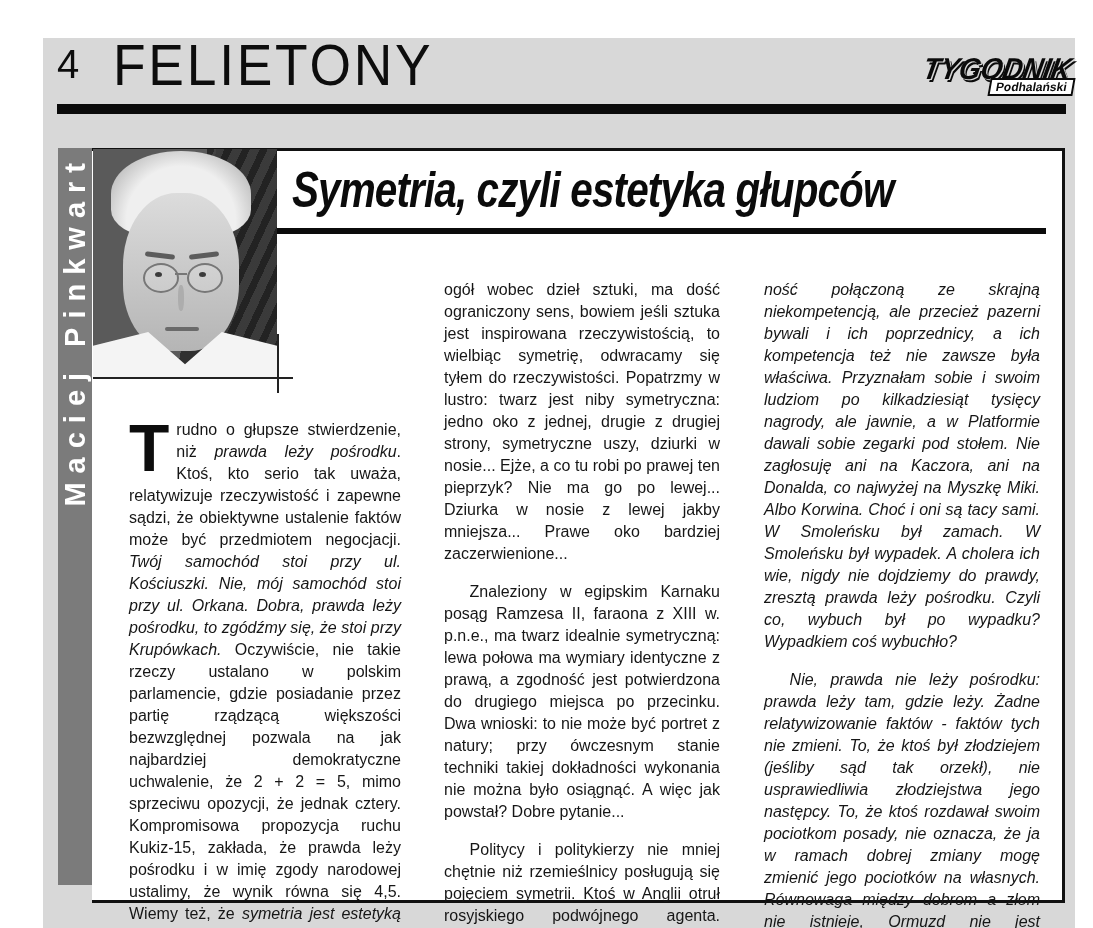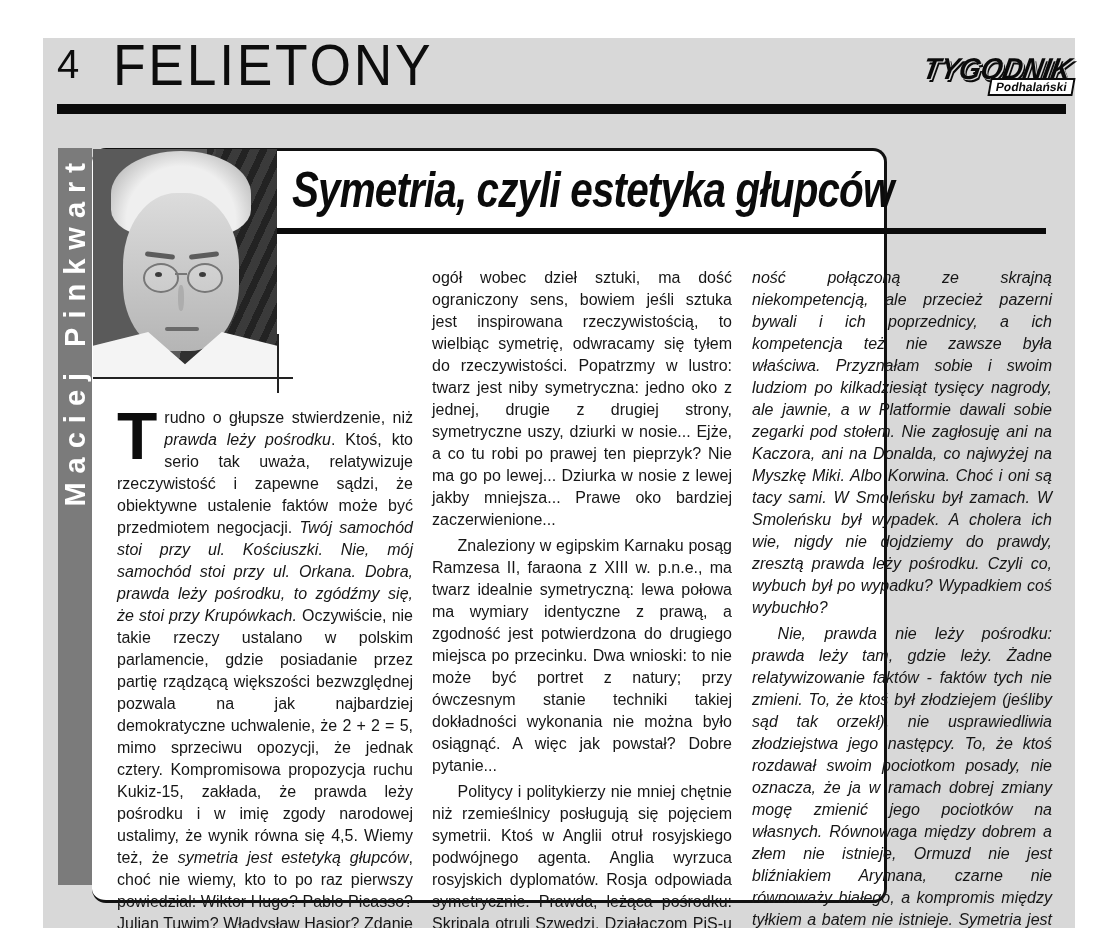--- a/index.html
+++ b/index.html
@@ -51,23 +51,23 @@
     background:#7b7b7b;
     display:flex;flex-direction:column;align-items:center;
   }
   .author-bar .vname{
     writing-mode:vertical-rl;transform:rotate(180deg);
     color:#ffffff;font-weight:bold;font-size:29px;
     letter-spacing:9px;margin-top:6px;white-space:nowrap;
   }
   
   .panel{
-    position:absolute;left:92px;top:148px;width:795px;height:755px;
+    position:absolute;left:92px;top:148px;width:973px;height:755px;
     background:#ffffff;box-sizing:border-box;
-    border-top:3px solid #111;border-right:3px solid #111;border-bottom:3px solid #111;border-radius:14px;
+    border-top:3px solid #111;border-right:3px solid #111;border-bottom:3px solid #111;
   }
   
   .photo{
     position:absolute;left:93px;top:149px;width:184px;height:229px;
     background:linear-gradient(100deg,#5a5a5a 0 55%,#303030 55%);
     overflow:hidden;
   }
   .ph-texture{
     position:absolute;right:0;top:0;width:70px;height:100%;
     background:repeating-linear-gradient(115deg,#1f1f1f 0 7px,#3d3d3d 7px 16px);
@@ -114,21 +114,21 @@
     white-space:nowrap;
   }
   .headline-rule{
     position:absolute;left:178px;top:77px;width:776px;height:6px;background:#0b0b0b;
   }
   
   .col{
     position:absolute;font-size:16px;line-height:22px;color:#161616;
     text-align:justify;hyphens:auto;
   }
-  .col p{margin:4px;}
+  .col p{margin:16px;}
   .col p.ind{text-indent:1.6em;}
   .col p.sig{text-align:right;font-weight:bold;}
   .col i{}
   .col .dropcap{
     float:left;font-size:66px;line-height:54px;font-weight:bold;
     padding:2px 7px 0 0;color:#0d0d0d;
   }
   .col-1{left:21px;top:252px;width:304px;}
   .col-2{left:336px;top:112px;width:308px;}
   .col-3{left:656px;top:112px;width:308px;font-style:italic;}

